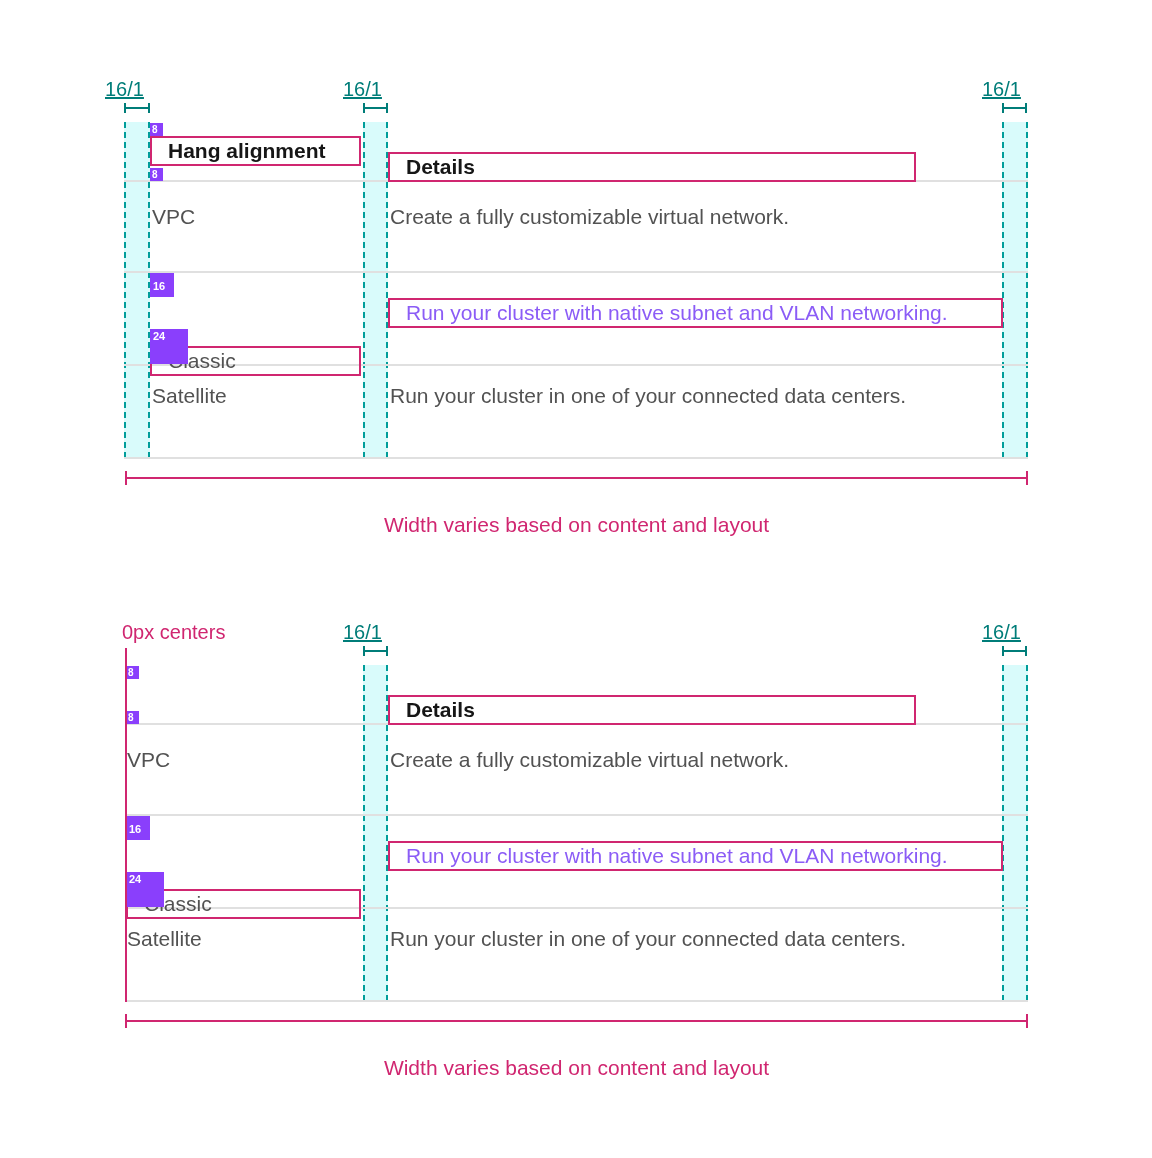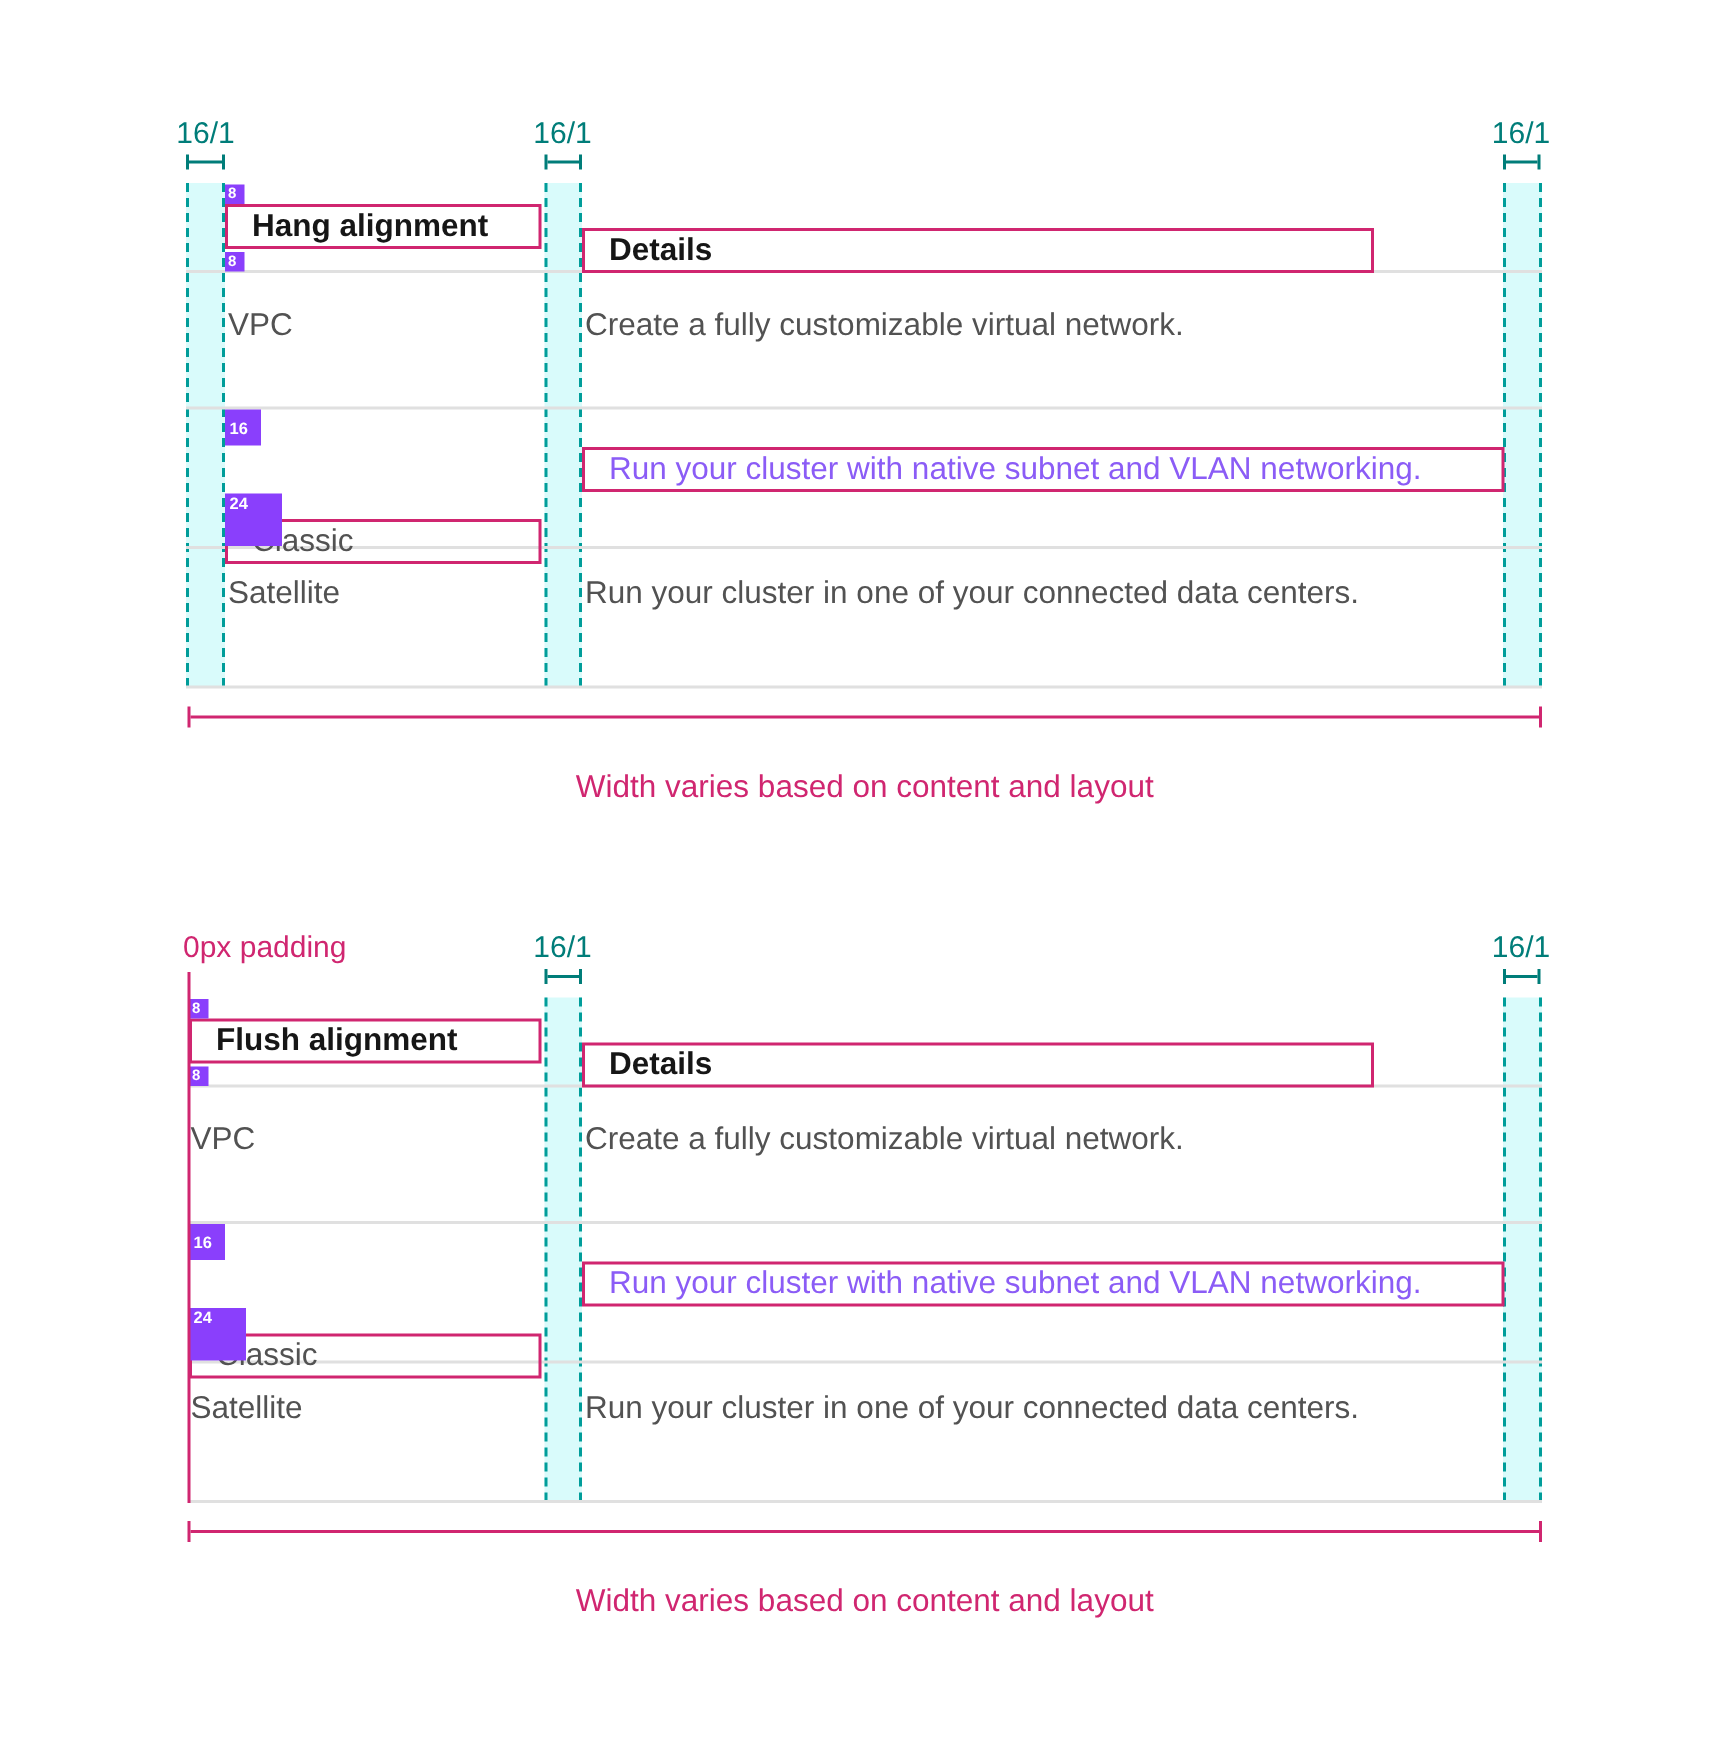--- a/index.html
+++ b/index.html
@@ -4,21 +4,21 @@
 <style>
   html,body{margin:0;padding:0;background:#fff;}
   .stage{position:relative;width:1152px;height:1158px;background:#fff;overflow:hidden;
          font-family:"Liberation Sans","DejaVu Sans",sans-serif;}
   .diagram{position:absolute;left:0;width:1152px;height:465px;}
   #d-hang{top:78px;}
   #d-flush{top:621px;}
 
   
   .mlabel{position:absolute;top:0;height:22px;font-size:20px;line-height:22px;color:#007d79;}
-  .mlabel.centered{width:64px;text-align:center;}
+  .mlabel.centered{width:64px;text-align:left;text-decoration:underline;}
   .ml-left{left:105px;}
   .ml-mid{left:343px;}
   .ml-right{left:982px;}
   .ml-padding{left:122px;color:#d02670;}
 
   
   .bracket{position:absolute;top:25px;height:10px;box-sizing:border-box;
            border-left:2px solid #007d79;border-right:2px solid #007d79;}
   .bracket::before{content:"";position:absolute;left:0;right:0;top:4px;height:2px;background:#007d79;}
   .b-left{left:124px;width:26px;}
@@ -116,39 +116,38 @@
 
     <div class="cell name r-sat">Satellite</div>
     <div class="cell det  r-sat">Run your cluster in one of your connected data centers.</div>
 
     <div class="width-measure"></div>
     <div class="caption">Width varies based on content and layout</div>
   </div>
 
   <div class="diagram flush" id="d-flush">
 
-    <div class="mlabel ml-padding">0px padding</div>
+    <div class="mlabel ml-padding">0px centers</div>
     <div class="mlabel centered ml-mid">16/1</div>
     <div class="mlabel centered ml-right">16/1</div>
 
     <div class="bracket b-mid"></div>
     <div class="bracket b-right"></div>
 
     <div class="edge-line"></div>
 
     <div class="gutter g-mid"></div>
     <div class="gutter g-right"></div>
 
     <div class="sep sep1"></div>
     <div class="sep sep2"></div>
     <div class="sep sep3"></div>
     <div class="sep sep4"></div>
 
     <div class="token t8a">8</div>
-    <div class="pinkbox h-col1">Flush alignment</div>
     <div class="pinkbox h-col2">Details</div>
     <div class="token t8b">8</div>
 
     <div class="cell name r-vpc">VPC</div>
     <div class="cell det  r-vpc">Create a fully customizable virtual network.</div>
 
     <div class="token t16">16</div>
     <div class="pinkbox c-col1">Classic</div>
     <div class="pinkbox c-col2">Run your cluster with native subnet and VLAN networking.</div>
     <div class="token t24">24</div>

